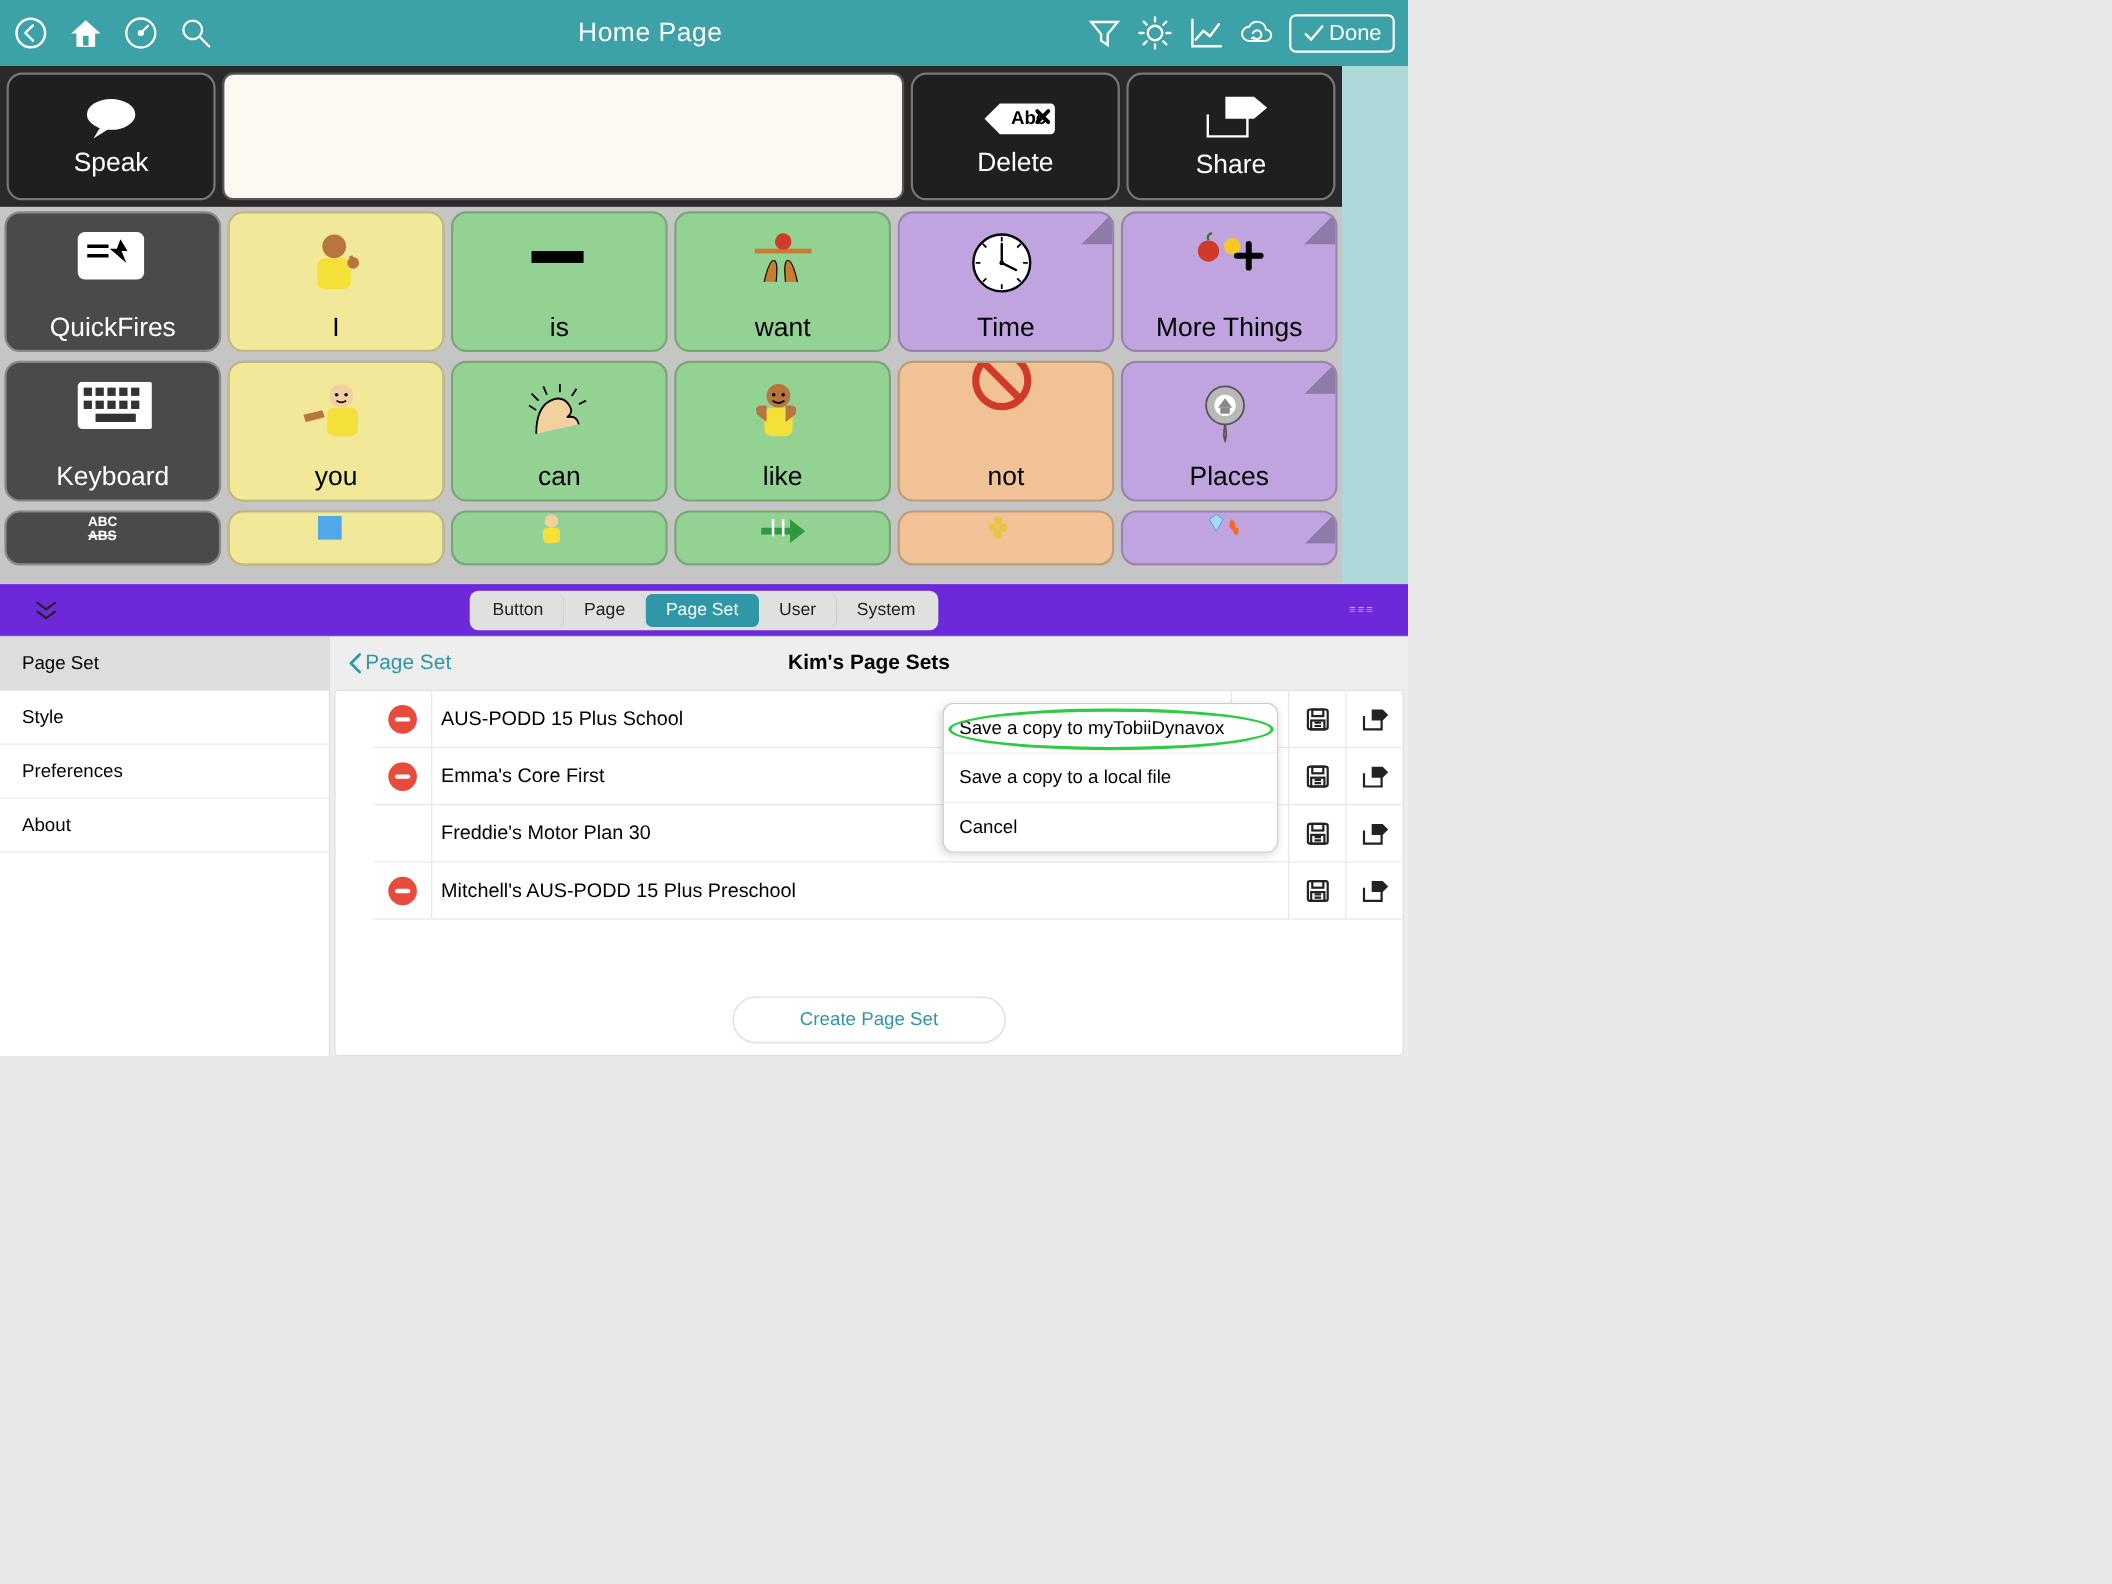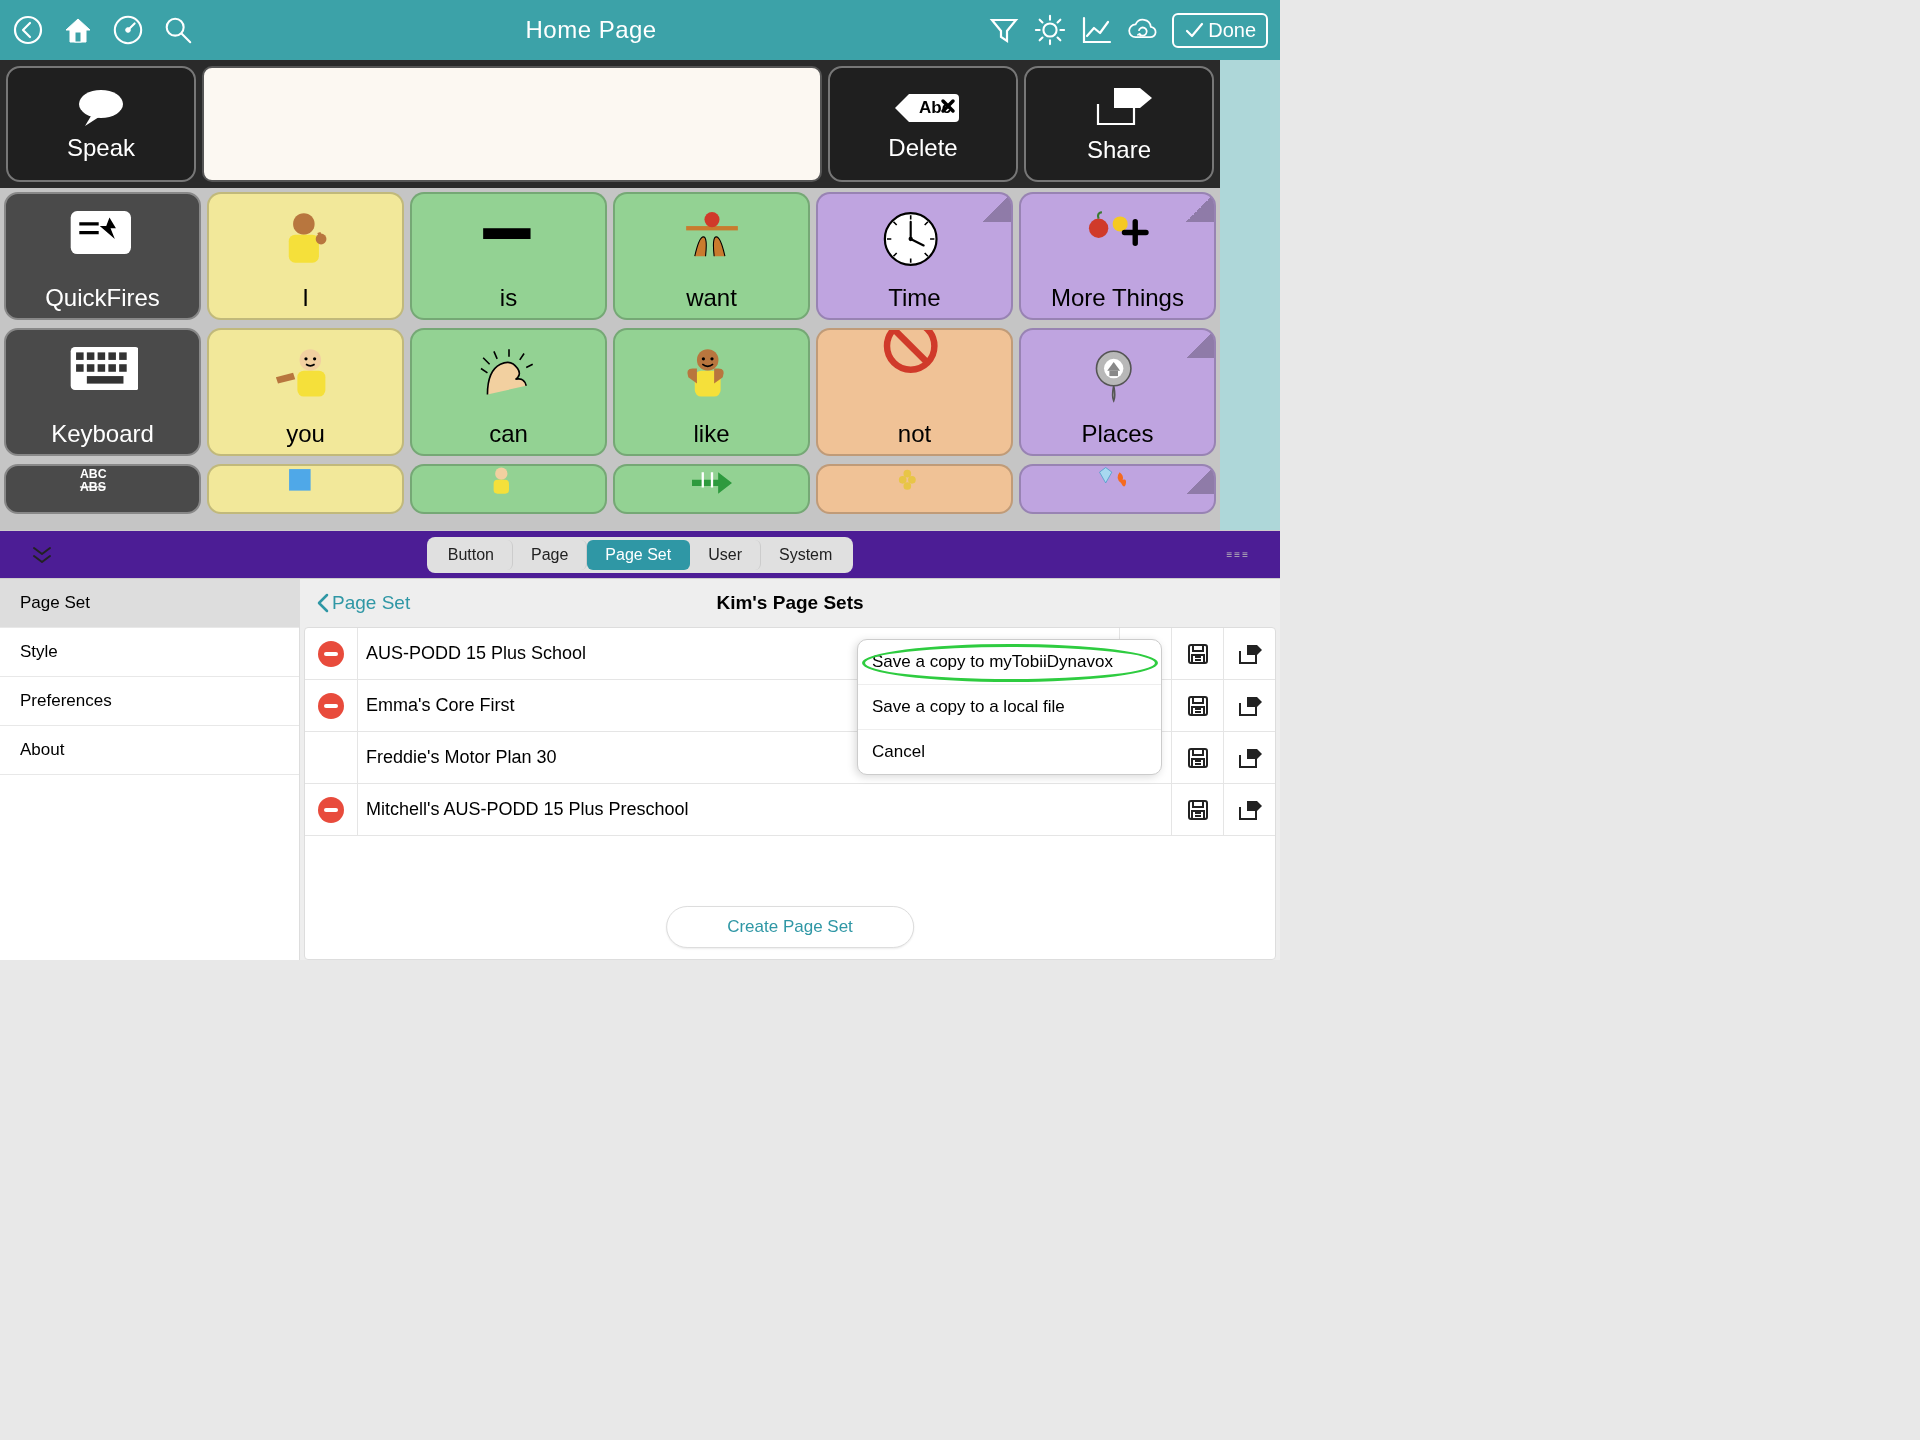--- a/index.html
+++ b/index.html
@@ -32,39 +32,39 @@
 .tile.gray { background: #4a4a4a; color:#fff; border-color:#888; }
 .tile.gray .lbl { color:#fff; }
 .tile.yellow { background: #f2e89a; }
 .tile.green { background: #93d293; }
 .tile.purple { background: #bfa4e0; }
 .tile.orange { background: #f0c296; gap: 46px; }
 .tile .fold { position:absolute; top:0; right:0; width:28px; height:28px; background: linear-gradient(135deg, transparent 0 50%, rgba(0,0,0,0.25) 50% 100%); }
 
 
 .editor { height: 430px; background: #f2f2f2; display:flex; flex-direction:column; border-top:1px solid #ccc;}
-.editor-tabs { height: 48px; background:#4c1d95; display:flex; align-items:center; justify-content:center; position:relative; padding: 0 18px; border-bottom:1px solid #ccc;}
+.editor-tabs { height: 48px; background:#6d28d9; display:flex; align-items:center; justify-content:center; position:relative; padding: 0 18px; border-bottom:1px solid #ccc;}
 .collapse-arrow { position:absolute; left:30px; color:#888; font-size:20px;}
 .tab-group { display:flex; background:#e0e0e0; border-radius:8px; padding:3px; gap:0; }
 .tab { padding: 6px 18px; font-size:16px; color:#222; border-radius:6px; cursor:pointer; border-right:1px solid #ccc;}
 .tab:last-child{border-right:none;}
 .tab.active { background:#2f97a5; color:#fff; border-right-color:transparent;}
 .drag-handle { position:absolute; right:30px; color:#bbb; letter-spacing:2px; font-size:10px;}
 
 .editor-body { flex:1; display:flex; }
 .sidebar { width: 300px; background:#fff; border-right:1px solid #ddd; }
 .sidebar-item { padding: 14px 20px; font-size:17px; border-bottom:1px solid #e8e8e8; cursor:pointer;}
 .sidebar-item.active { background:#ddd; }
 
 .detail { flex:1; display:flex; flex-direction:column; background:#eee; position:relative;}
 .detail-header { height: 48px; display:flex; align-items:center; padding: 0 16px; background:#eee; }
 .back-link { color:#2f97a5; font-size:19px; display:flex; align-items:center; gap:2px; cursor:pointer;}
 .detail-title { position:absolute; left:50%; transform:translateX(-50%); font-size:19px; font-weight:600; }
 
-.table { flex:1; background:#fff; margin:0 4px; border:1px solid #ddd; border-radius:4px; overflow:hidden;}
+.table { flex:1; background:#fff; margin:0 4px; border:1px solid #ddd; border-radius:4px; overflow:hidden;padding-left:35px;}
 .row { height:52px; display:flex; align-items:center; border-bottom:1px solid #e5e5e5; }
 .row .del-badge { width:52px; display:flex; justify-content:center;}
 .del-circle { width:26px; height:26px; background:#e84b3c; border-radius:50%; position:relative;}
 .del-circle::after{content:''; position:absolute; left:6px; right:6px; top:11px; height:4px; background:#fff; border-radius:2px;}
 .row .name { flex:1; font-size:18px; padding-left:8px;}
 .row-actions { display:flex; }
 .action-cell { width:52px; height:52px; display:flex; align-items:center; justify-content:center; border-left:1px solid #e5e5e5; cursor:pointer;}
 .divider { width:1px; background:#e5e5e5; align-self:stretch;}
 
 .popover { position:absolute; right: 118px; top: 60px; width: 305px; background:#fff; border:1px solid #ccc; border-radius:10px; box-shadow:-2px 2px 8px rgba(0,0,0,0.15); z-index:10;}

